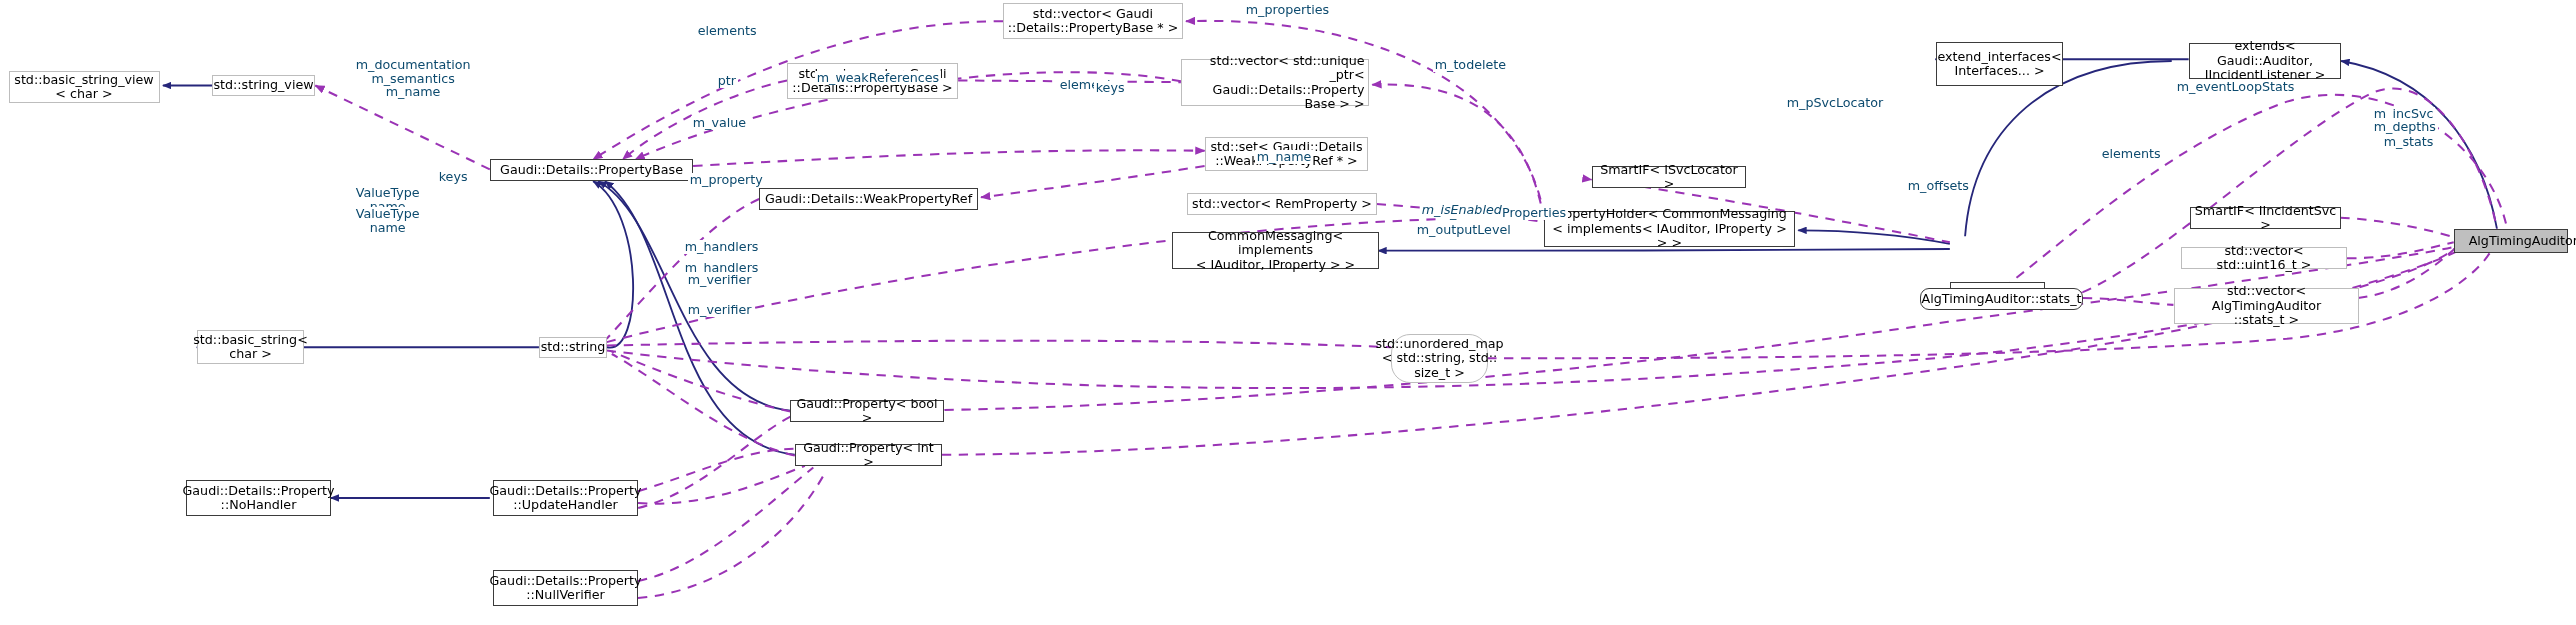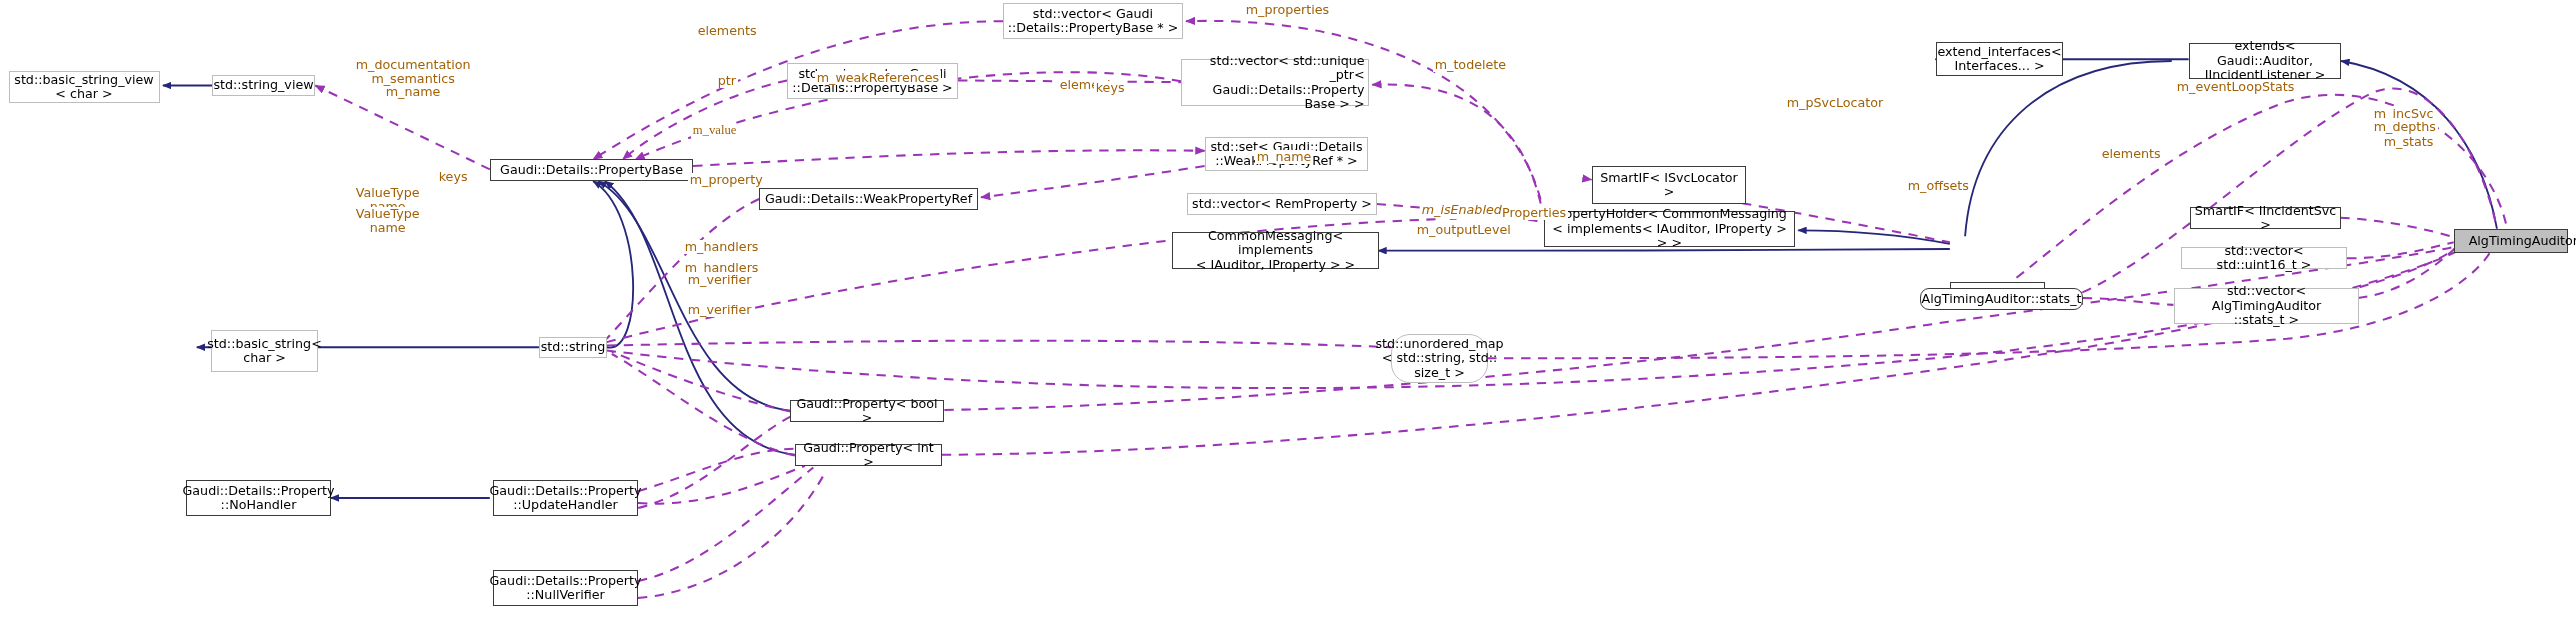--- a/index.html
+++ b/index.html
@@ -5,21 +5,21 @@
   html,body{margin:0;padding:0;background:#ffffff;}
   #canvas{position:relative;width:2576px;height:625px;background:#ffffff;
           font-family:"DejaVu Sans","Liberation Sans",sans-serif;}
   svg#wires{position:absolute;left:0;top:0;width:2576px;height:625px;overflow:visible;}
   .node{position:absolute;box-sizing:border-box;display:flex;align-items:center;
         justify-content:center;text-align:center;background:#ffffff;
         font-size:12.7px;line-height:14.4px;color:#000000;padding:1.7px 3.4px;}
   .node.thin{border:0.8px solid #bdbdbd;}
   .node.thick{border:1.7px solid #3b3b3b;}
   .node.current{border:1.7px solid #3b3b3b;background:#bfbfbf;padding-left:28px;}
-  .edge-label{position:absolute;font-size:12.7px;line-height:13.6px;color:#a16207;
+  .edge-label{position:absolute;font-size:12.7px;line-height:13.6px;color:#0c4a6e;
               background:#ffffff;white-space:pre;text-align:center;padding:0 1.7px;}
 </style>
 </head>
 <body>
 
 <div id="canvas">
 
   <svg id="wires" viewBox="0 0 3041 738" xmlns="http://www.w3.org/2000/svg">
     <defs>
       <marker id="ah-blue" markerWidth="11" markerHeight="9" refX="10" refY="4.5" orient="auto" markerUnits="userSpaceOnUse">
@@ -103,30 +103,30 @@
       </div>
       <div class="node thin" style="left: 1205px; top: 137px; width: 163px; height: 34px;">
         <span>std::set&lt; Gaudi::Details<br>::WeakPropertyRef * &gt;</span>
       </div>
       <div class="node thin" style="left: 1187px; top: 193px; width: 190px; height: 22px;">
         <span>std::vector&lt; RemProperty &gt;</span>
       </div>
       <div class="node thick" style="left: 759px; top: 188px; width: 219px; height: 22px;">
         <span>Gaudi::Details::WeakPropertyRef</span>
       </div>
-      <div class="node thick" style="left: 1592px; top: 166px; width: 154px; height: 38px;">
+      <div class="node thick" style="left: 1592px; top: 166px; width: 154px; height: 22px;">
         <span>SmartIF&lt; ISvcLocator &gt;</span>
       </div>
       <div class="node thick" style="left: 1544px; top: 211px; width: 251px; height: 36px;">
         <span>PropertyHolder&lt; CommonMessaging<br>&lt; implements&lt; IAuditor, IProperty &gt; &gt; &gt;</span>
       </div>
       <div class="node thick" style="left: 1172px; top: 232px; width: 207px; height: 37px;">
         <span>CommonMessaging&lt; implements<br>&lt; IAuditor, IProperty &gt; &gt;</span>
       </div>
-      <div class="node thick" style="left: 1936px; top: 42px; width: 127px; height: 34px;">
+      <div class="node thick" style="left: 1936px; top: 42px; width: 127px; height: 44px;">
         <span>extend_interfaces&lt;<br> Interfaces... &gt;</span>
       </div>
       <div class="node thick" style="left: 2189px; top: 43px; width: 152px; height: 36px;">
         <span>extends&lt; Gaudi::Auditor,<br> IIncidentListener &gt;</span>
       </div>
       <div class="node thick" style="left: 1950px; top: 236px; width: 95px; height: 22px; margin-top: 46px;">
         <span>Gaudi::Auditor</span>
       </div>
       <div class="node thick" style="left: 1920px; top: 288px; width: 163px; height: 22px; border-radius: 9px;">
         <span>AlgTimingAuditor::stats_t</span>
@@ -136,21 +136,21 @@
       </div>
       <div class="node thin" style="left: 2181px; top: 247px; width: 166px; height: 22px;">
         <span>std::vector&lt; std::uint16_t &gt;</span>
       </div>
       <div class="node thin" style="left: 2174px; top: 288px; width: 185px; height: 36px;">
         <span>std::vector&lt; AlgTimingAuditor<br>::stats_t &gt;</span>
       </div>
       <div class="node current" style="left: 2454px; top: 229px; width: 114px; height: 24px;">
         <span>AlgTimingAuditor</span>
       </div>
-      <div class="node thin" style="left: 211px; top: 330px; width: 107px; height: 42px;">
+      <div class="node thin" style="left: 197px; top: 330px; width: 107px; height: 34px;">
         <span>std::basic_string&lt;<br> char &gt;</span>
       </div>
       <div class="node thin" style="left: 539px; top: 337px; width: 68px; height: 21px;">
         <span>std::string</span>
       </div>
       <div class="node thin" style="left: 1391px; top: 334px; width: 97px; height: 49px; border-radius: 19px;">
         <span>std::unordered_map<br>&lt; std::string, std::<br>size_t &gt;</span>
       </div>
       <div class="node thick" style="left: 790px; top: 400px; width: 154px; height: 22px;">
         <span>Gaudi::Property&lt; bool &gt;</span>
@@ -178,21 +178,21 @@
       <div class="edge-label" style="left: 815px; top: 71px;">m_weakReferences</div>
       <div class="edge-label" style="left: 1094px; top: 81px;">keys</div>
       <div class="edge-label" style="left: 688px; top: 173px;">m_property</div>
       <div class="edge-label" style="left: 1436px; top: 206px;">m_remoteProperties</div>
       <div class="edge-label" style="left: 1785px; top: 96px;">m_pSvcLocator</div>
       <div class="edge-label" style="left: 2175px; top: 80px;">m_eventLoopStats</div>
       <div class="edge-label" style="left: 2372px; top: 107px;">m_incSvc</div>
       <div class="edge-label" style="left: 2372px; top: 120px;">m_depths</div>
       <div class="edge-label" style="left: 2382px; top: 135px;">m_stats</div>
       <div class="edge-label" style="left: 2100px; top: 147px;">elements</div>
-      <div class="edge-label" style="left: 691px; top: 124px; font-family: Liberation Serif, serif;">m_value</div>
+      <div class="edge-label" style="left: 691px; top: 116px;">m_value</div>
       <div class="edge-label" style="left: 1255px; top: 150px;">m_name</div>
       <div class="edge-label" style="left: 437px; top: 170px;">keys</div>
       <div class="edge-label" style="left: 354px; top: 186px;">ValueType<br>name</div>
       <div class="edge-label" style="left: 354px; top: 207px;">ValueType<br>name</div>
       <div class="edge-label" style="left: 1420px; top: 203px; font-style: italic;">m_isEnabled</div>
       <div class="edge-label" style="left: 1415px; top: 223px;">m_outputLevel</div>
       <div class="edge-label" style="left: 1906px; top: 179px;">m_offsets</div>
       <div class="edge-label" style="left: 683px; top: 240px;">m_handlers</div>
       <div class="edge-label" style="left: 683px; top: 261px;">m_handlers</div>
       <div class="edge-label" style="left: 686px; top: 273px;">m_verifier</div>

